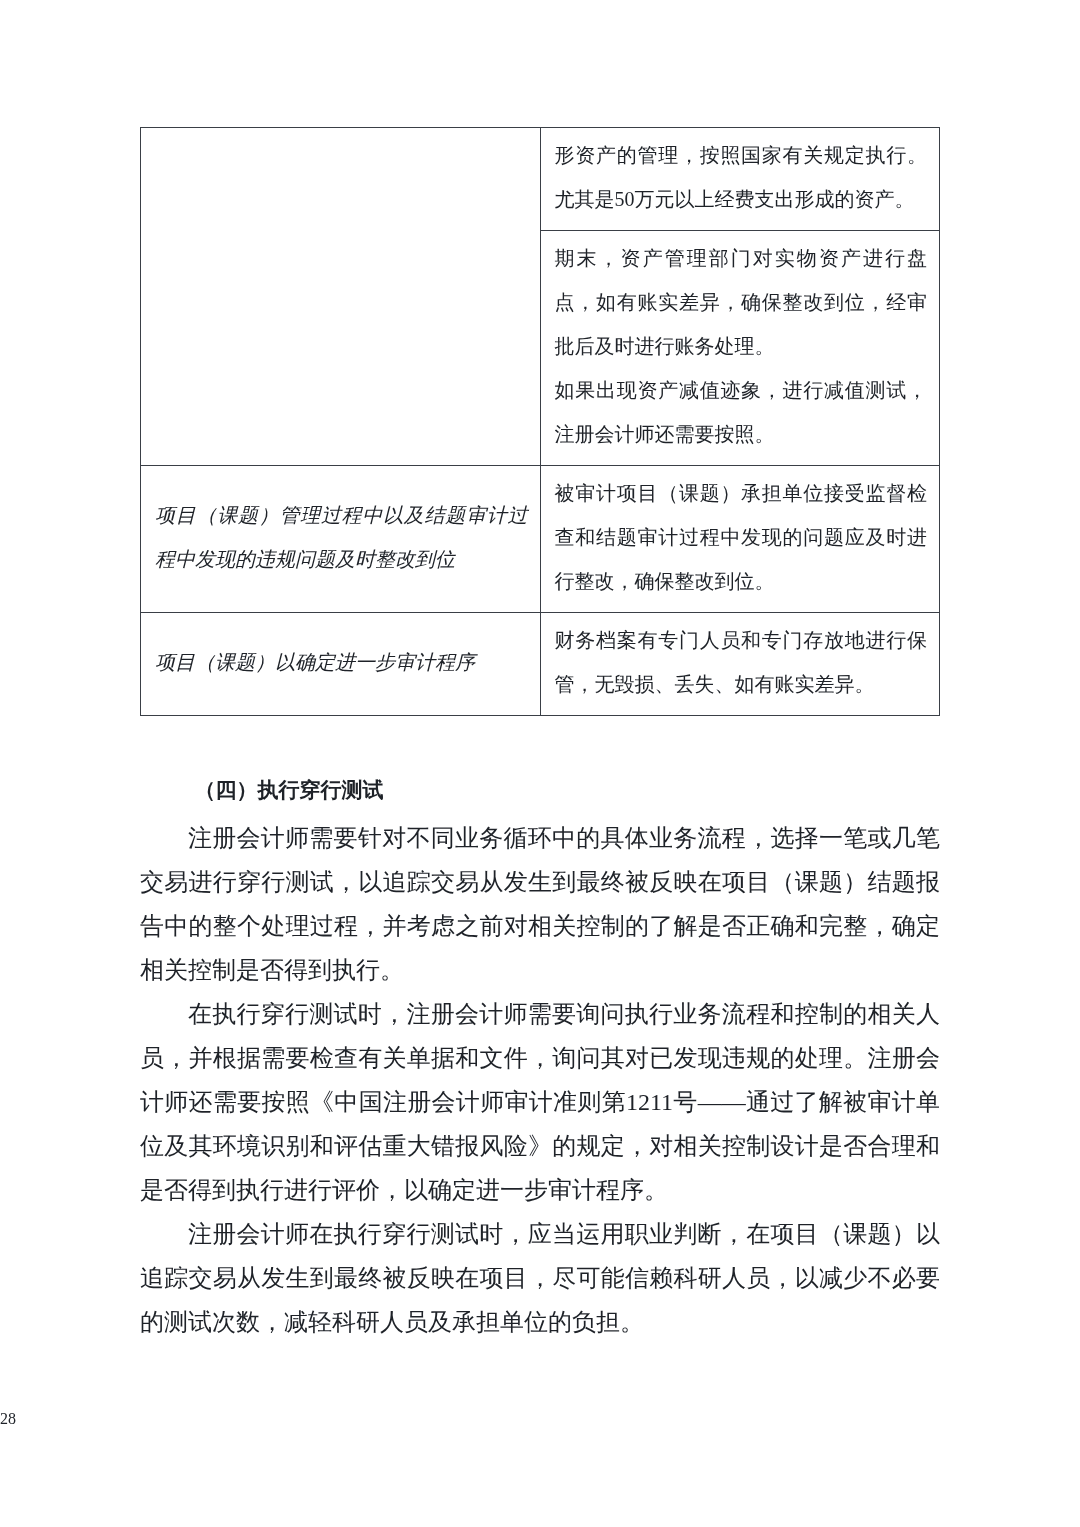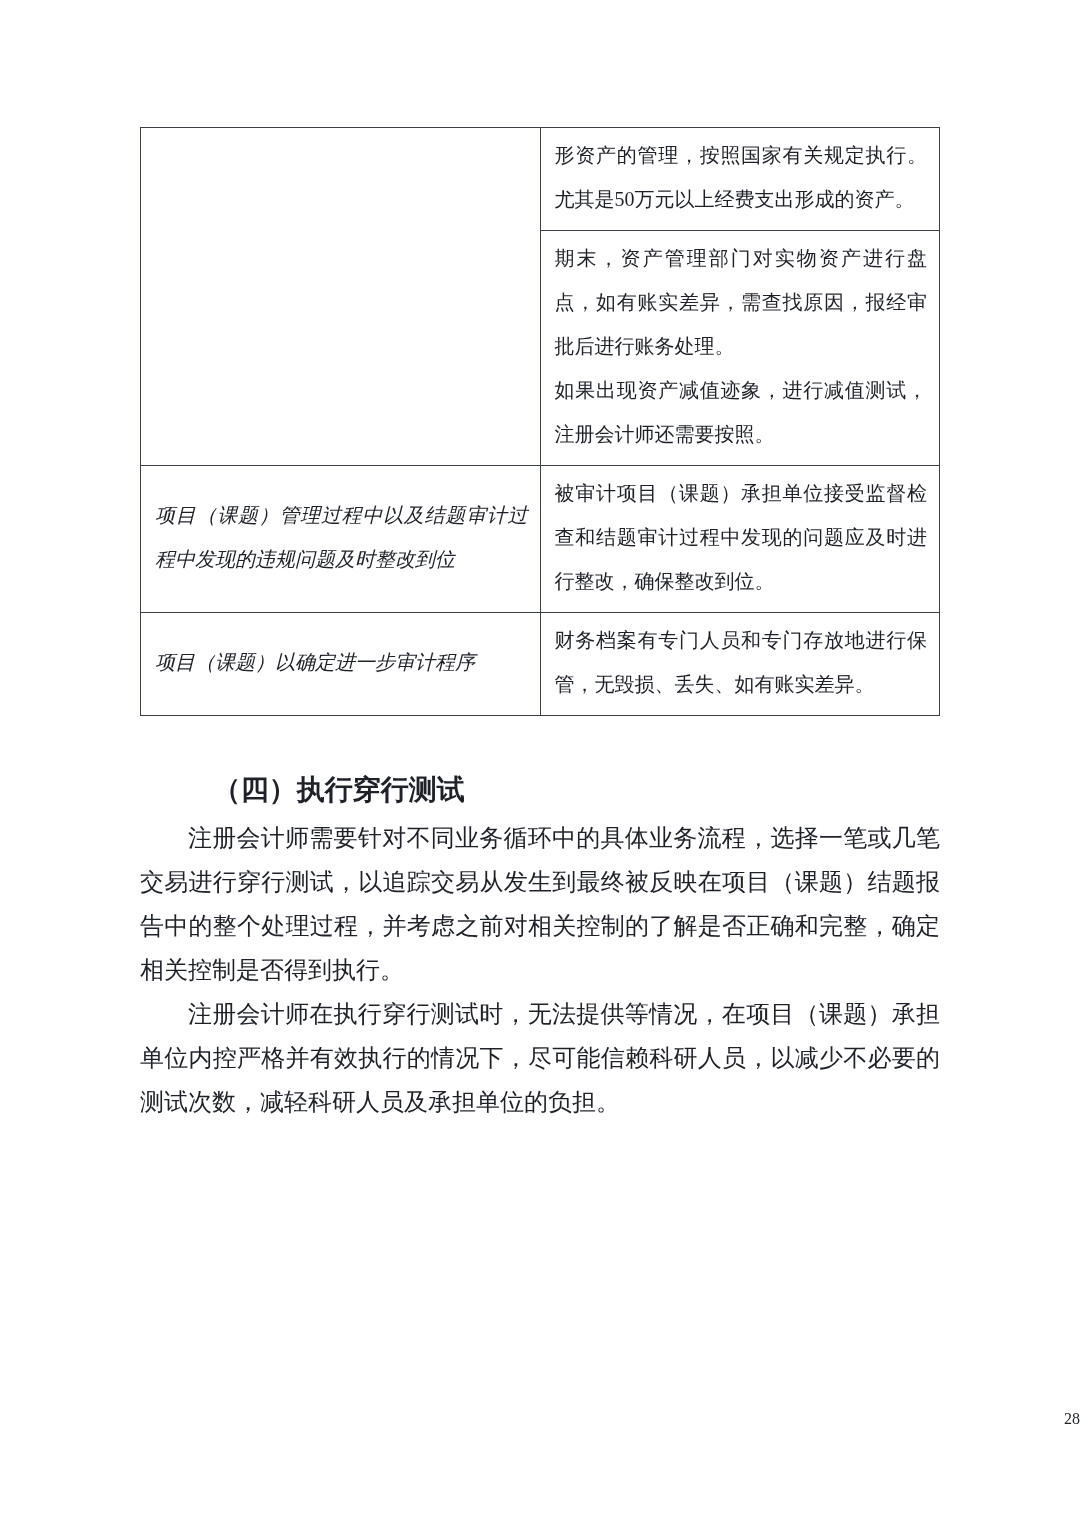--- a/index.html
+++ b/index.html
@@ -43,61 +43,61 @@
     vertical-align: middle;
     font-style: italic;
   }
   table.doc-table td p + p {
     margin-top: 0;
   }
 
   
   .section-heading {
     margin-top: 52px;
-    font-size: 28px;
+    font-size: 21px;
     font-weight: bold;
     line-height: 44px;
     text-indent: 2.6em;
   }
   .para {
     font-size: 24px;
     line-height: 44px;
     text-align: justify;
     text-indent: 2em;
   }
   .para:first-of-type { margin-top: 4px; }
 
   
   .page-number {
     position: absolute;
     top: 1410px;
     left: 0;
     width: 100%;
-    text-align: right;
+    text-align: left;
     font-size: 16px;
     color: #1e2228;
   }
 </style>
 </head>
 <body>
 
 <div class="page">
   <div class="content">
 
     <table class="doc-table">
       <tbody>
         <tr>
           <td class="cell-left" rowspan="2"></td>
           <td class="cell-right">
             <p>形资产的管理，按照国家有关规定执行。尤其是50万元以上经费支出形成的资产。</p>
           </td>
         </tr>
         <tr>
           <td class="cell-right">
-            <p>期末，资产管理部门对实物资产进行盘点，如有账实差异，需查找原因，报经审批后进行账务处理。</p>
+            <p>期末，资产管理部门对实物资产进行盘点，如有账实差异，确保整改到位，经审批后及时进行账务处理。</p>
             <p>如果出现资产减值迹象，进行减值测试，注册会计师还需要按照。</p>
           </td>
         </tr>
         <tr>
           <td class="cell-left">
             <p>项目（课题）管理过程中以及结题审计过程中发现的违规问题及时整改到位</p>
           </td>
           <td class="cell-right">
             <p>被审计项目（课题）承担单位接受监督检查和结题审计过程中发现的问题应及时进行整改，确保整改到位。</p>
           </td>
@@ -109,18 +109,19 @@
           <td class="cell-right">
             <p>财务档案有专门人员和专门存放地进行保管，无毁损、丢失、如有账实差异。</p>
           </td>
         </tr>
       </tbody>
     </table>
 
     <h3 class="section-heading">（四）执行穿行测试</h3>
 
     <p class="para">注册会计师需要针对不同业务循环中的具体业务流程，选择一笔或几笔交易进行穿行测试，以追踪交易从发生到最终被反映在项目（课题）结题报告中的整个处理过程，并考虑之前对相关控制的了解是否正确和完整，确定相关控制是否得到执行。</p>
-    <p class="para">注册会计师在执行穿行测试时，无法提供等情况，在项目（课题）承担单位内控严格并有效执行的情况下，尽可能信赖科研人员，以减少不必要的测试次数，减轻科研人员及承担单位的负担。</p>
+    <p class="para">在执行穿行测试时，注册会计师需要询问执行业务流程和控制的相关人员，并根据需要检查有关单据和文件，询问其对已发现违规的处理。注册会计师还需要按照《中国注册会计师审计准则第1211号——通过了解被审计单位及其环境识别和评估重大错报风险》的规定，对相关控制设计是否合理和是否得到执行进行评价，以确定进一步审计程序。</p>
+    <p class="para">注册会计师在执行穿行测试时，应当运用职业判断，在项目（课题）以追踪交易从发生到最终被反映在项目，尽可能信赖科研人员，以减少不必要的测试次数，减轻科研人员及承担单位的负担。</p>
 
   </div>
 
   <div class="page-number">28</div>
 </div>
 
 </body></html>

